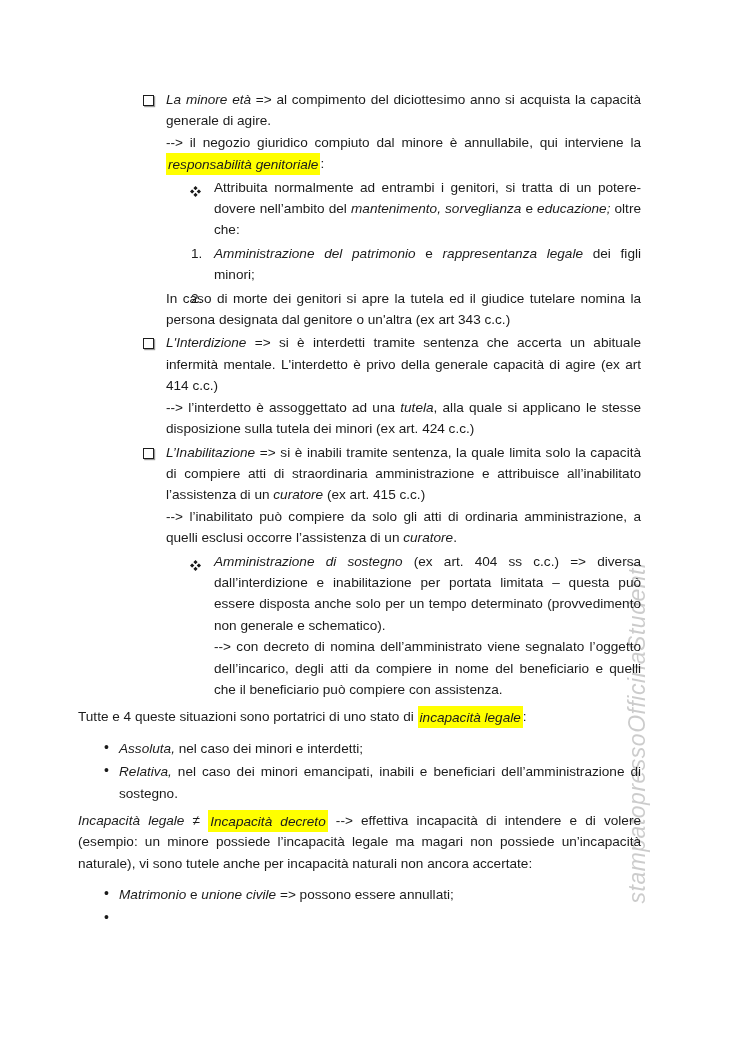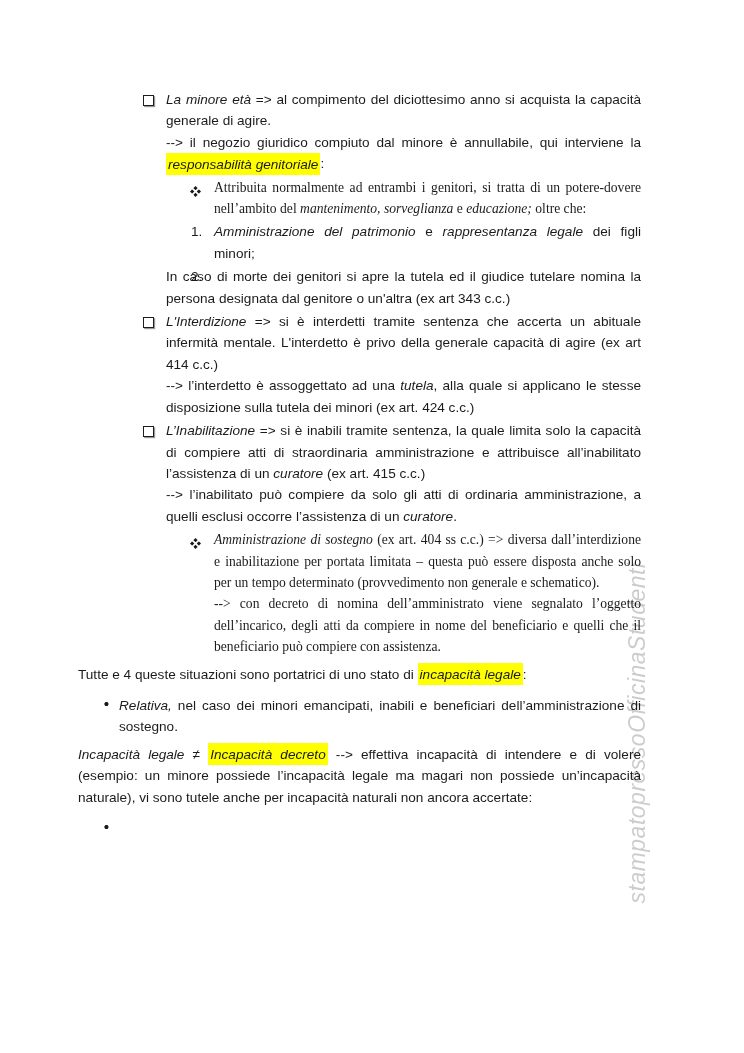--- a/index.html
+++ b/index.html
@@ -20,21 +20,21 @@
   .mk{position:absolute;display:inline-block;}
   
   .li-check{padding-left:88px;}
   .li-check > .mk-check{
     left:65px;top:6px;width:9px;height:9px;
     border:1.6px solid #1d1d1d;
     box-shadow:1.2px 1.2px 0 #9a9a9a;
     background:#fff;
   }
   
-  .li-diamond{padding-left:136px;font-family:Liberation Serif, serif;}
+  .li-diamond{padding-left:136px;}
   .li-diamond > .mk-diamond{left:112px;top:5px;width:11px;height:11px;}
   
   .li-num{padding-left:136px;}
   .li-num > .mk-num{left:113px;top:0;}
   
   .blk-cont{padding-left:88px;}
   
   .blk-para{margin:6px 0 10px 0;}
   
   .li-bullet{padding-left:41px;}
@@ -65,19 +65,19 @@
       <div class="blk li-num"><span class="mk mk-num">1.</span><span class="txt"><span class="i ">Amministrazione del patrimonio</span><span> e </span><span class="i ">rappresentanza legale</span><span> dei figli minori;</span></span></div>
       <div class="blk li-num"><span class="mk mk-num">2.</span></div>
       <div class="blk blk-cont"><span class="txt"><span>In caso di morte dei genitori si apre la tutela ed il giudice tutelare nomina la persona designata dal genitore o un'altra (ex art 343 c.c.)</span></span></div>
       <div class="blk li-check"><span class="mk mk-check"></span><span class="txt"><span class="i ">L'Interdizione</span><span> =&gt; si è interdetti tramite sentenza che accerta un abituale infermità mentale. L'interdetto è privo della generale capacità di agire (ex art 414 c.c.)</span><br><span>--&gt; l’interdetto è assoggettato ad una </span><span class="i ">tutela</span><span>, alla quale si applicano le stesse disposizione sulla tutela dei minori (ex art. 424 c.c.)</span></span></div>
       <div class="blk li-check"><span class="mk mk-check"></span><span class="txt"><span class="i ">L’Inabilitazione</span><span> =&gt; si è inabili tramite sentenza, la quale limita solo la capacità di compiere atti di straordinaria amministrazione e attribuisce all’inabilitato l’assistenza di un </span><span class="i ">curatore</span><span> (ex art. 415 c.c.)</span><br><span>--&gt; l’inabilitato può compiere da solo gli atti di ordinaria amministrazione, a quelli esclusi occorre l’assistenza di un </span><span class="i ">curatore</span><span>.</span></span></div>
       <div class="blk li-diamond"><span class="mk mk-diamond"><svg width="11" height="11" viewBox="0 0 12 12" aria-hidden="true">
             <path d="M6 0 L12 6 L6 12 L0 6 Z" fill="#1a1a1a"></path>
             <path d="M-1 -1 L13 13 M13 -1 L-1 13" stroke="#ffffff" stroke-width="1.9" fill="none"></path>
           </svg></span><span class="txt"><span class="i ">Amministrazione di sostegno</span><span> (ex art. 404 ss c.c.) =&gt; diversa dall’interdizione e inabilitazione per portata limitata – questa può essere disposta anche solo per un tempo determinato (provvedimento non generale e schematico).</span><br><span>--&gt; con decreto di nomina dell’amministrato viene segnalato l’oggetto dell’incarico, degli atti da compiere in nome del beneficiario e quelli che il beneficiario può compiere con assistenza.</span></span></div>
       <div class="blk blk-para"><span class="txt"><span>Tutte e 4 queste situazioni sono portatrici di uno stato di </span><span class="i hl">incapacità legale</span><span>:</span></span></div>
-      <div class="blk li-bullet"><span class="mk mk-dot">•</span></div>
+      <div class="blk li-bullet"><span class="mk mk-dot">•</span><span class="txt"><span class="i ">Assoluta,</span><span> nel caso dei minori e interdetti;</span></span></div>
       <div class="blk li-bullet"><span class="mk mk-dot">•</span><span class="txt"><span class="i ">Relativa,</span><span> nel caso dei minori emancipati, inabili e beneficiari dell’amministrazione di sostegno.</span></span></div>
       <div class="blk blk-para"><span class="txt"><span class="i ">Incapacità legale</span><span> ≠  </span><span class="i hl">Incapacità decreto</span><span> --&gt; effettiva incapacità di intendere e di volere (esempio: un minore possiede l’incapacità legale ma magari non possiede un’incapacità naturale), vi sono tutele anche per incapacità naturali non ancora accertate:</span></span></div>
-      <div class="blk li-bullet"><span class="mk mk-dot">•</span></div>
+      <div class="blk li-bullet"><span class="mk mk-dot">•</span><span class="txt"><span class="i ">Matrimonio</span><span> e </span><span class="i ">unione civile</span><span> =&gt; possono essere annullati;</span></span></div>
       <div class="blk li-bullet"><span class="mk mk-dot">•</span></div>
     </div>
 </div>
 
 </body></html>

